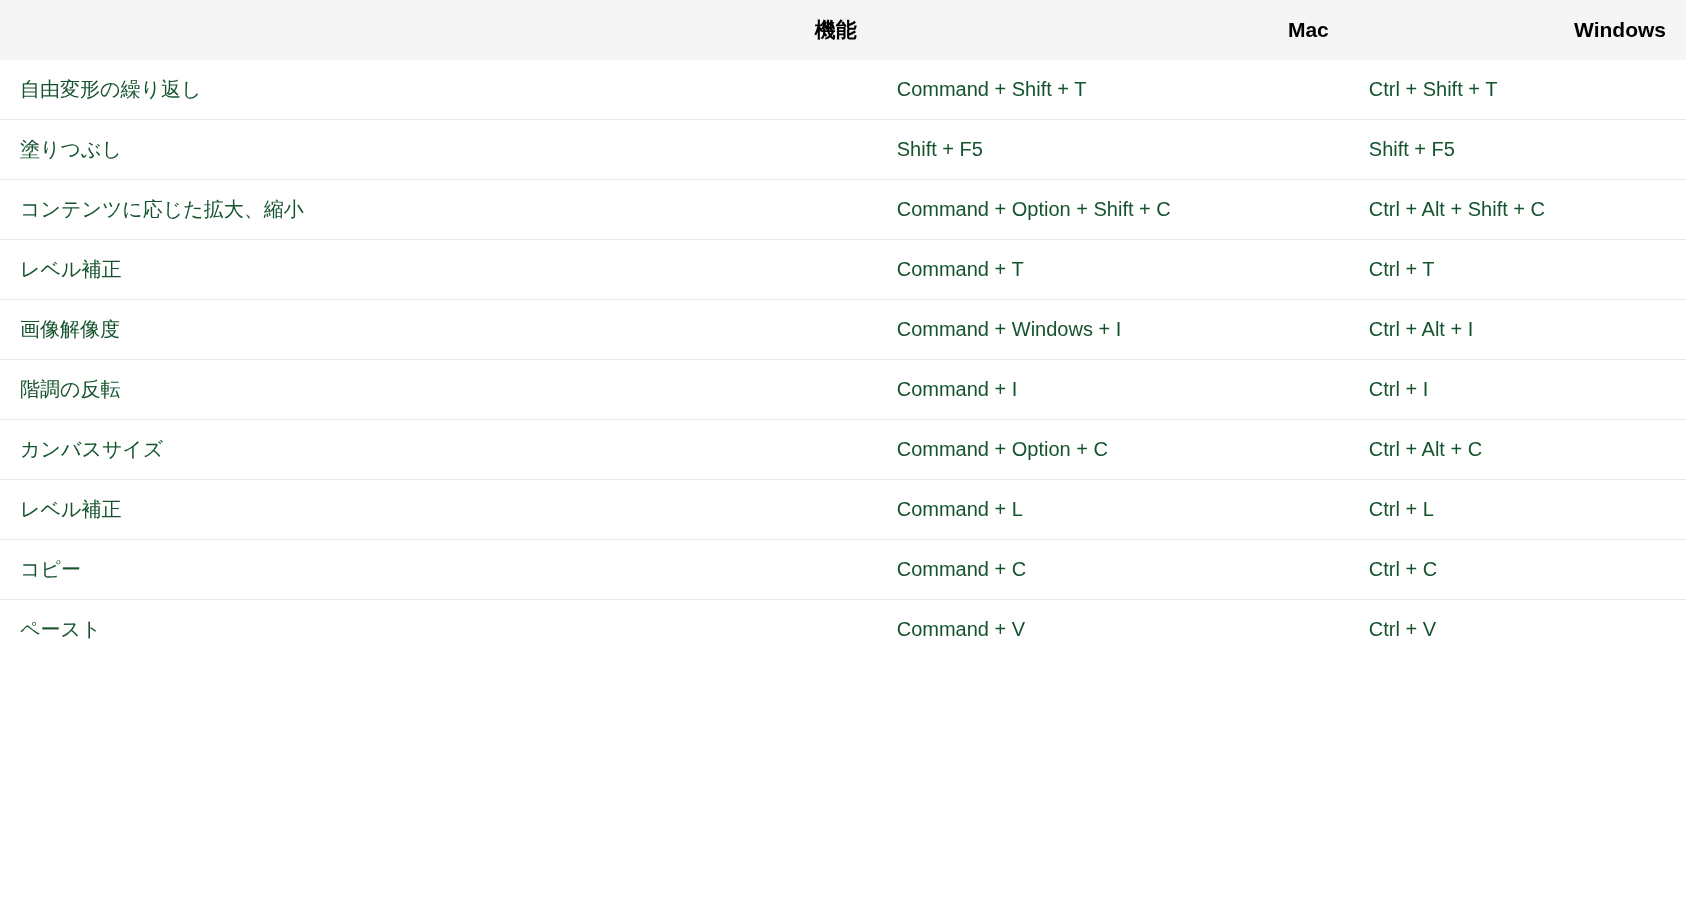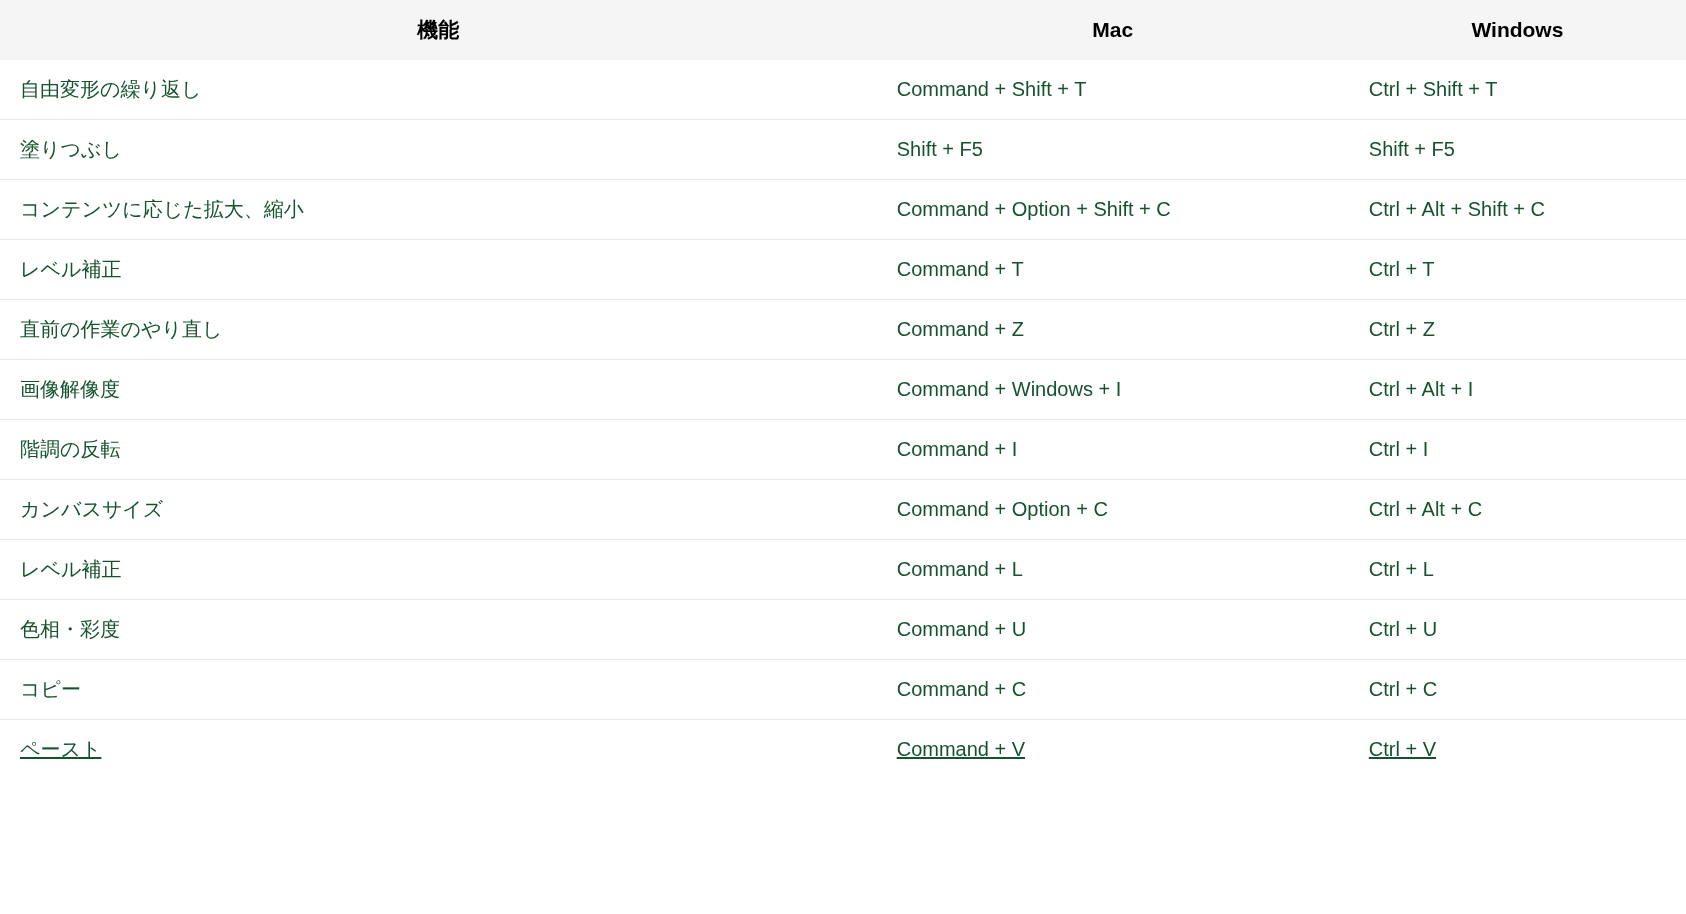--- a/index.html
+++ b/index.html
@@ -12,36 +12,35 @@
       background: #ffffff;
       color: #2c2c2c;
       font-size: 20px;
     }
     table {
       width: 100%;
       border-collapse: collapse;
     }
     thead th {
       background: #f5f5f5;
-      text-align: center;
+      text-align: right;
       font-weight: 700;
       padding: 16px 20px;
       font-size: 21px;
       color: #000;
     }
     tbody td {
       padding: 16px 20px;
       border-bottom: 1px solid #e8e8e8;
       vertical-align: middle;
       color: #14532d;
       font-size: 20px;
     }
     tbody tr:last-child td {
       border-bottom: none;
-      text-decoration: underline;
     }
     th:nth-child(1), td:nth-child(1) {
       width: 52%;
     }
     th:nth-child(2), td:nth-child(2) {
       width: 28%;
       margin-top: 48px;
     }
     th:nth-child(3), td:nth-child(3) {
       width: 20%;
@@ -73,50 +72,40 @@
         <td>コンテンツに応じた拡大、縮小</td>
         <td>Command + Option + Shift + C</td>
         <td>Ctrl + Alt + Shift + C</td>
       </tr>
       <tr>
         <td>レベル補正</td>
         <td>Command + T</td>
         <td>Ctrl + T</td>
       </tr>
       <tr>
-        <td>直前の作業のやり直し</td>
-        <td>Command + Z</td>
-        <td>Ctrl + Z</td>
-      </tr>
-      <tr>
         <td>画像解像度</td>
         <td>Command + Windows + I</td>
         <td>Ctrl + Alt + I</td>
       </tr>
       <tr>
         <td>階調の反転</td>
         <td>Command + I</td>
         <td>Ctrl + I</td>
       </tr>
       <tr>
         <td>カンバスサイズ</td>
         <td>Command + Option + C</td>
         <td>Ctrl + Alt + C</td>
       </tr>
       <tr>
         <td>レベル補正</td>
         <td>Command + L</td>
         <td>Ctrl + L</td>
       </tr>
       <tr>
-        <td>色相・彩度</td>
-        <td>Command + U</td>
-        <td>Ctrl + U</td>
-      </tr>
-      <tr>
         <td>コピー</td>
         <td>Command + C</td>
         <td>Ctrl + C</td>
       </tr>
       <tr>
         <td>ペースト</td>
         <td>Command + V</td>
         <td>Ctrl + V</td>
       </tr>
     </tbody>

